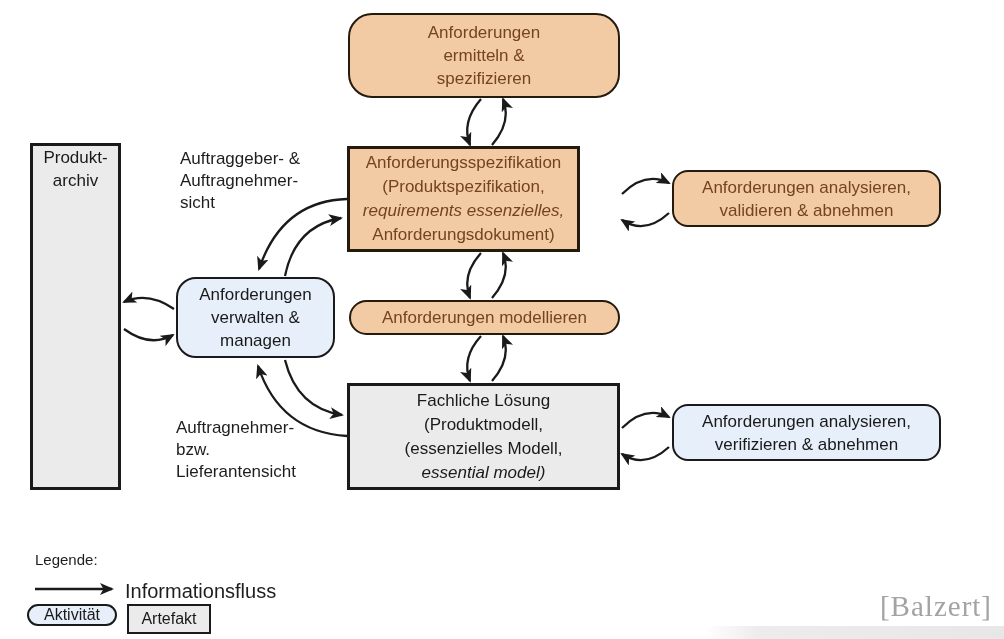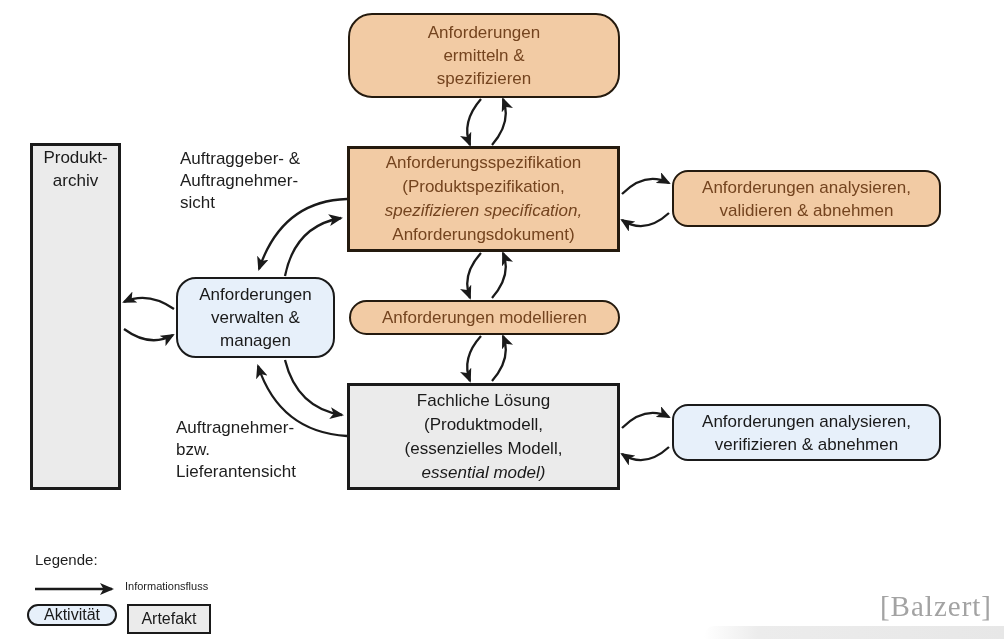--- a/index.html
+++ b/index.html
@@ -15,37 +15,37 @@
   .canvas{position:relative;width:1004px;height:639px;background:#fff;overflow:hidden;}
 
   .node{position:absolute;display:flex;flex-direction:column;justify-content:center;
         align-items:center;text-align:center;font-size:17px;line-height:23px;color:var(--ink);}
   .activity{background:var(--blue);border:2.5px solid var(--ink);border-radius:20px;}
   .activity-orange{background:var(--orange);border:2.5px solid #241a0e;border-radius:20px;color:var(--orange-text);}
   .artifact{background:var(--gray);border:3px solid var(--ink);}
   .artifact-orange{background:var(--orange);border:3px solid #241a0e;color:var(--orange-text);}
 
   .box-ermitteln{left:348px;top:13px;width:272px;height:85px;border-radius:24px;}
-  .box-spec{left:347px;top:146px;width:273px;height:106px;line-height:24px;}
+  .box-spec{left:347px;top:146px;width:233px;height:106px;line-height:24px;}
   .box-analysieren-validieren{left:672px;top:170px;width:269px;height:57px;border-radius:16px;}
   .box-produktarchiv{left:30px;top:143px;width:91px;height:347px;justify-content:flex-start;padding-top:0;}
   .box-verwalten{left:176px;top:277px;width:159px;height:81px;}
   .box-modellieren{left:349px;top:300px;width:271px;height:35px;border-radius:18px;}
   .box-fachliche{left:347px;top:383px;width:273px;height:107px;line-height:24px;}
   .box-analysieren-verifizieren{left:672px;top:404px;width:269px;height:57px;border-radius:16px;}
 
   .flabel{position:absolute;font-size:17px;line-height:22px;color:#1e1e1e;}
   .label-auftraggeber{left:180px;top:148px;}
   .label-auftragnehmer{left:176px;top:417px;}
 
   .arrows{position:absolute;left:0;top:0;width:1004px;height:639px;pointer-events:none;}
   .arrows path, .arrows line{stroke:var(--ink);stroke-width:2.3;fill:none;}
 
   .legend-title{position:absolute;left:35px;top:551px;font-size:15px;color:#1e1e1e;}
-  .legend-flow-label{position:absolute;left:125px;top:580px;font-size:11px;color:#1e1e1e;}
+  .legend-flow-label{position:absolute;left:125px;top:580px;font-size:20px;color:#1e1e1e;}
   .legend-activity{position:absolute;left:27px;top:604px;width:90px;height:22px;
     background:var(--blue);border:2px solid var(--ink);border-radius:15px;
     display:flex;align-items:center;justify-content:center;font-size:16px;color:var(--ink);}
   .legend-artifact{position:absolute;left:127px;top:604px;width:84px;height:30px;
     background:var(--gray);border:2.5px solid var(--ink);
     display:flex;align-items:center;justify-content:center;font-size:16px;color:var(--ink);text-align:center;}
 
   .attribution{position:absolute;right:12px;top:590px;font-family:"Liberation Serif","DejaVu Serif",serif;
     font-size:29px;color:var(--muted);letter-spacing:1px;}
 
@@ -65,21 +65,21 @@
 
   <div class="node activity-orange box-ermitteln">
       <div>Anforderungen</div>
       <div>ermitteln &amp;</div>
       <div>spezifizieren</div>
     </div>
 
   <div class="node artifact-orange box-spec">
       <div>Anforderungsspezifikation</div>
       <div>(Produktspezifikation,</div>
-      <div style="font-style: italic;">spezifizieren specification,</div>
+      <div style="font-style: italic;">requirements essenzielles,</div>
       <div>Anforderungsdokument)</div>
     </div>
 
   <div class="node activity-orange box-analysieren-validieren">
       <div>Anforderungen analysieren,</div>
       <div>validieren &amp; abnehmen</div>
     </div>
 
   <div class="node activity box-verwalten">
       <div>Anforderungen</div>

